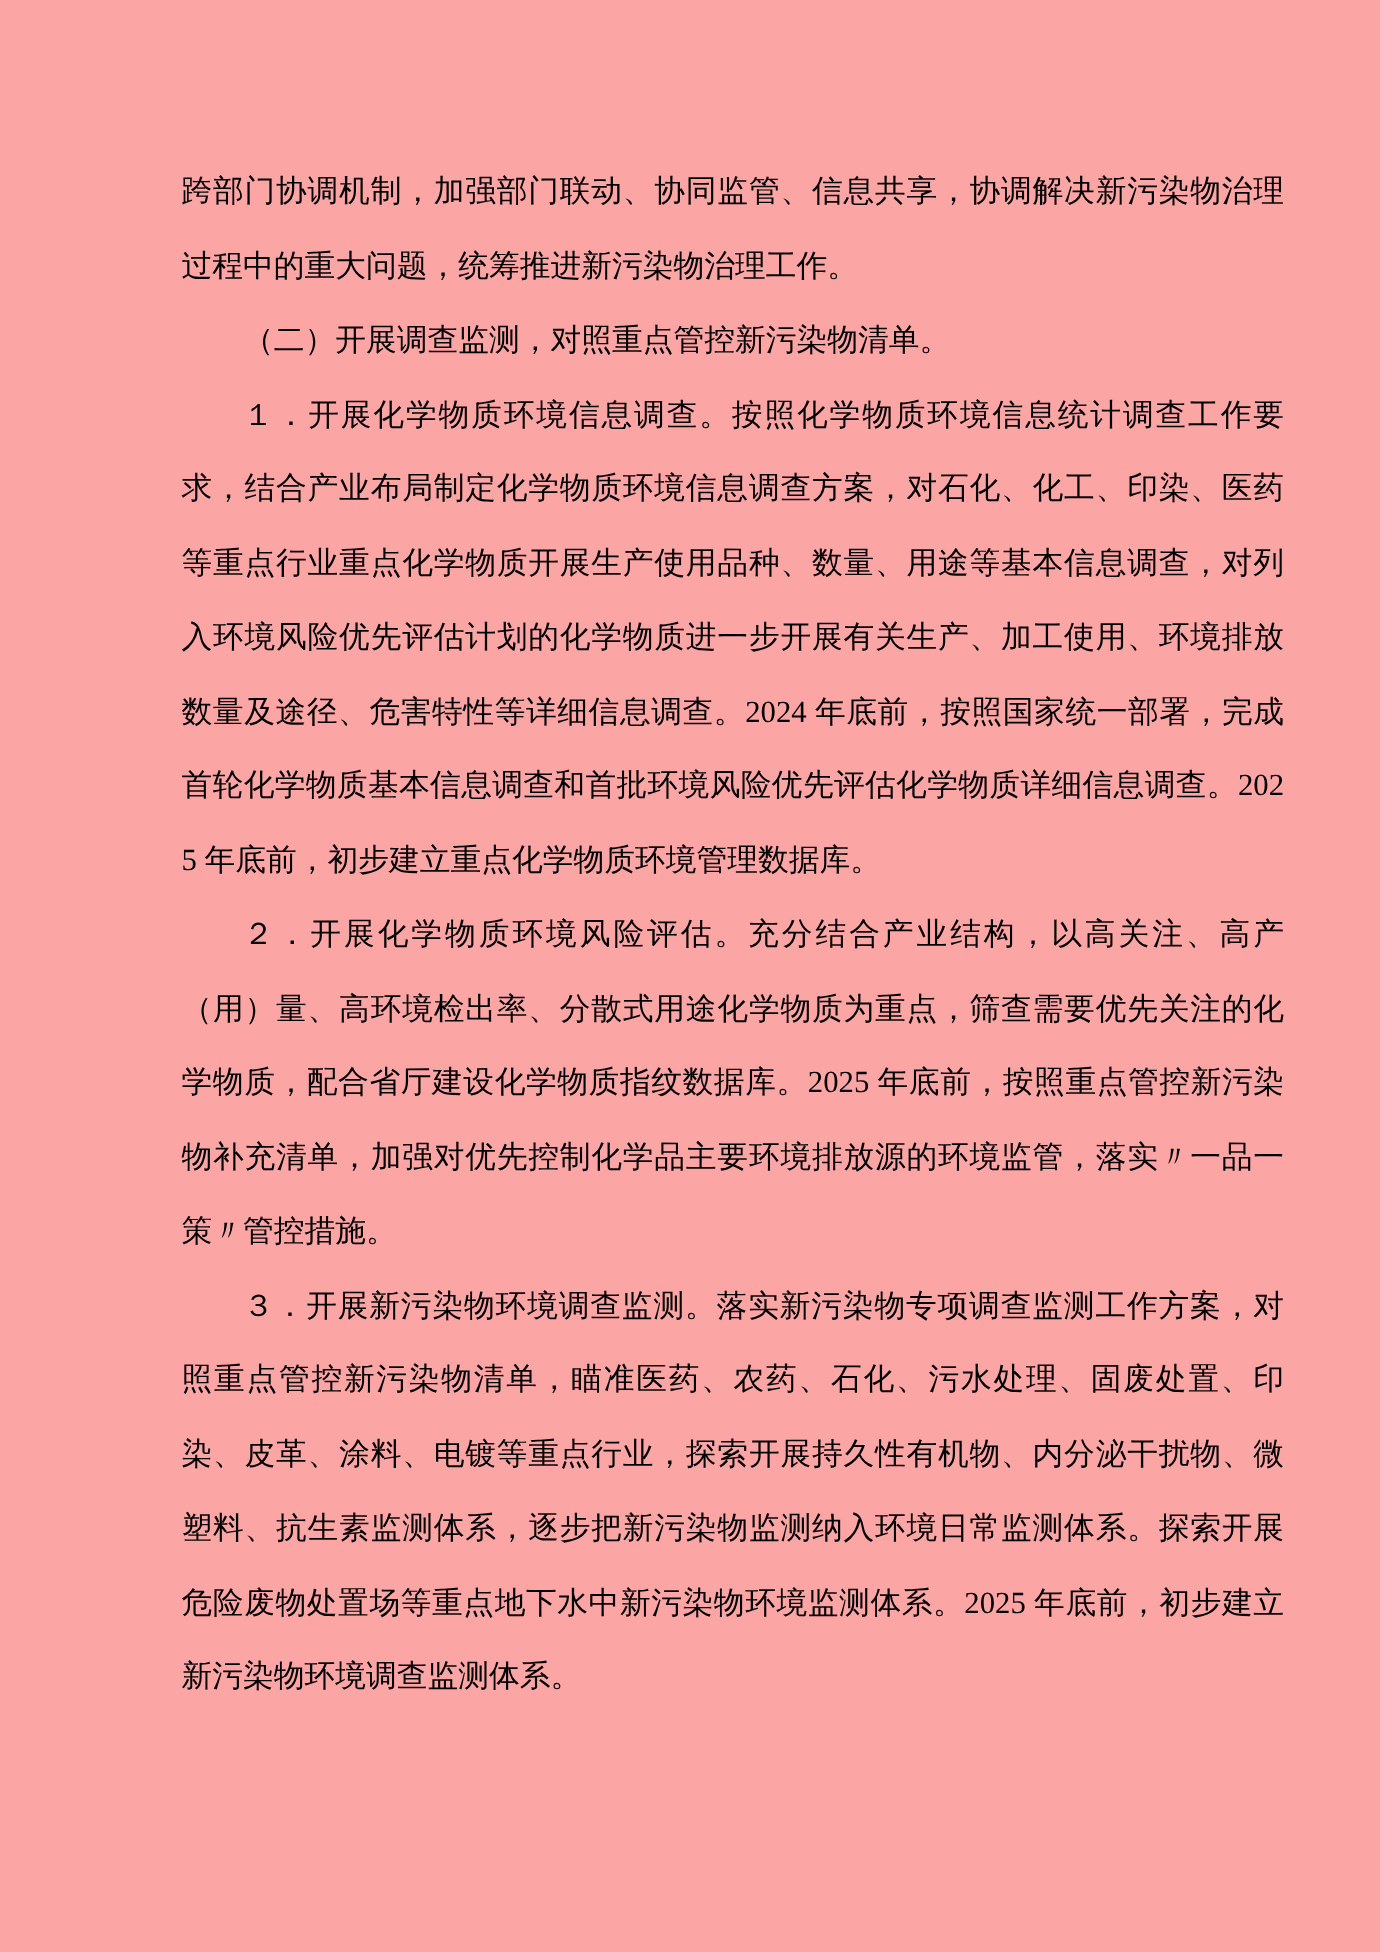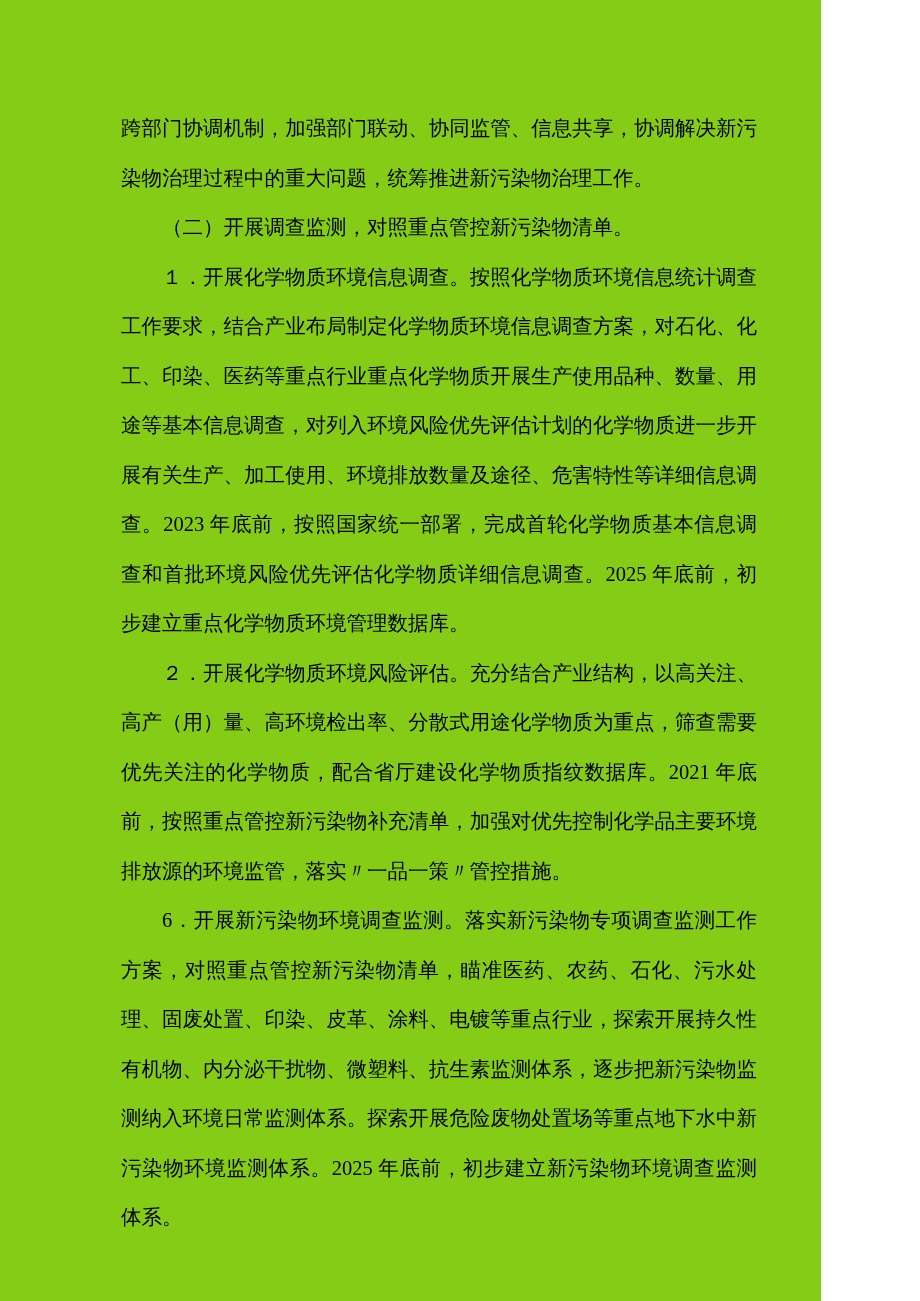--- a/index.html
+++ b/index.html
@@ -9,23 +9,23 @@
   }
   body {
     width: 920px;
     height: 1301px;
     overflow: hidden;
     font-family: "Liberation Serif", "DejaVu Serif", serif;
     color: #000000;
   }
   .page {
     box-sizing: border-box;
-    width: 821px;
+    width: 920px;
     height: 1301px;
-    background: #84cc16;
+    background: #fca5a5;
     padding: 104px 64px 0 121px;
   }
   .doc {
     width: 100%;
   }
   .doc p.para {
     margin: 0;
     padding: 0;
     font-size: 20.5px;
     line-height: 49.5px;
@@ -38,17 +38,17 @@
     text-indent: 2em;
   }
 </style>
 </head>
 <body>
 
 <div class="page">
   <div class="doc">
       <p class="para">跨部门协调机制，加强部门联动、协同监管、信息共享，协调解决新污染物治理过程中的重大问题，统筹推进新污染物治理工作。</p>
       <p class="para indent">（二）开展调查监测，对照重点管控新污染物清单。</p>
-      <p class="para indent">１．开展化学物质环境信息调查。按照化学物质环境信息统计调查工作要求，结合产业布局制定化学物质环境信息调查方案，对石化、化工、印染、医药等重点行业重点化学物质开展生产使用品种、数量、用途等基本信息调查，对列入环境风险优先评估计划的化学物质进一步开展有关生产、加工使用、环境排放数量及途径、危害特性等详细信息调查。2023 年底前，按照国家统一部署，完成首轮化学物质基本信息调查和首批环境风险优先评估化学物质详细信息调查。2025 年底前，初步建立重点化学物质环境管理数据库。</p>
-      <p class="para indent">２．开展化学物质环境风险评估。充分结合产业结构，以高关注、高产（用）量、高环境检出率、分散式用途化学物质为重点，筛查需要优先关注的化学物质，配合省厅建设化学物质指纹数据库。2021 年底前，按照重点管控新污染物补充清单，加强对优先控制化学品主要环境排放源的环境监管，落实〃一品一策〃管控措施。</p>
-      <p class="para indent">6．开展新污染物环境调查监测。落实新污染物专项调查监测工作方案，对照重点管控新污染物清单，瞄准医药、农药、石化、污水处理、固废处置、印染、皮革、涂料、电镀等重点行业，探索开展持久性有机物、内分泌干扰物、微塑料、抗生素监测体系，逐步把新污染物监测纳入环境日常监测体系。探索开展危险废物处置场等重点地下水中新污染物环境监测体系。2025 年底前，初步建立新污染物环境调查监测体系。</p>
+      <p class="para indent">１．开展化学物质环境信息调查。按照化学物质环境信息统计调查工作要求，结合产业布局制定化学物质环境信息调查方案，对石化、化工、印染、医药等重点行业重点化学物质开展生产使用品种、数量、用途等基本信息调查，对列入环境风险优先评估计划的化学物质进一步开展有关生产、加工使用、环境排放数量及途径、危害特性等详细信息调查。2024 年底前，按照国家统一部署，完成首轮化学物质基本信息调查和首批环境风险优先评估化学物质详细信息调查。2025 年底前，初步建立重点化学物质环境管理数据库。</p>
+      <p class="para indent">２．开展化学物质环境风险评估。充分结合产业结构，以高关注、高产（用）量、高环境检出率、分散式用途化学物质为重点，筛查需要优先关注的化学物质，配合省厅建设化学物质指纹数据库。2025 年底前，按照重点管控新污染物补充清单，加强对优先控制化学品主要环境排放源的环境监管，落实〃一品一策〃管控措施。</p>
+      <p class="para indent">３．开展新污染物环境调查监测。落实新污染物专项调查监测工作方案，对照重点管控新污染物清单，瞄准医药、农药、石化、污水处理、固废处置、印染、皮革、涂料、电镀等重点行业，探索开展持久性有机物、内分泌干扰物、微塑料、抗生素监测体系，逐步把新污染物监测纳入环境日常监测体系。探索开展危险废物处置场等重点地下水中新污染物环境监测体系。2025 年底前，初步建立新污染物环境调查监测体系。</p>
     </div>
 </div>
 
 </body></html>

